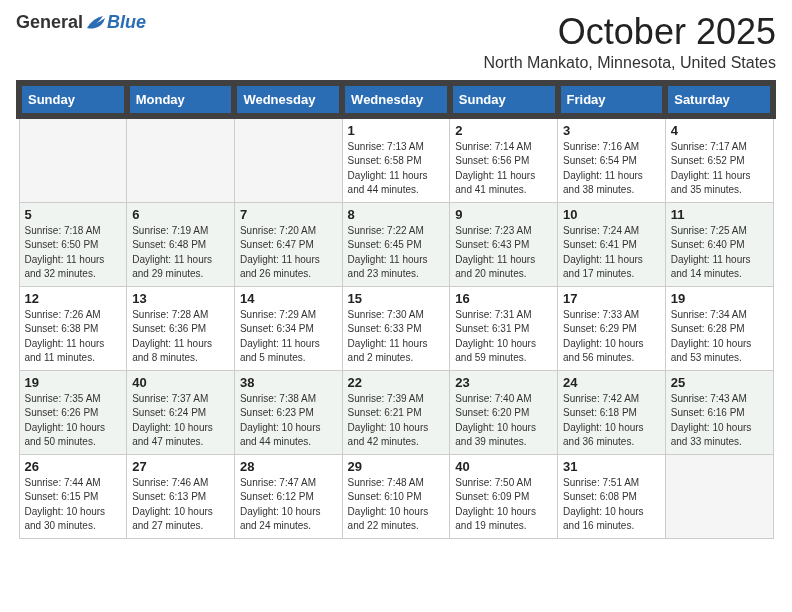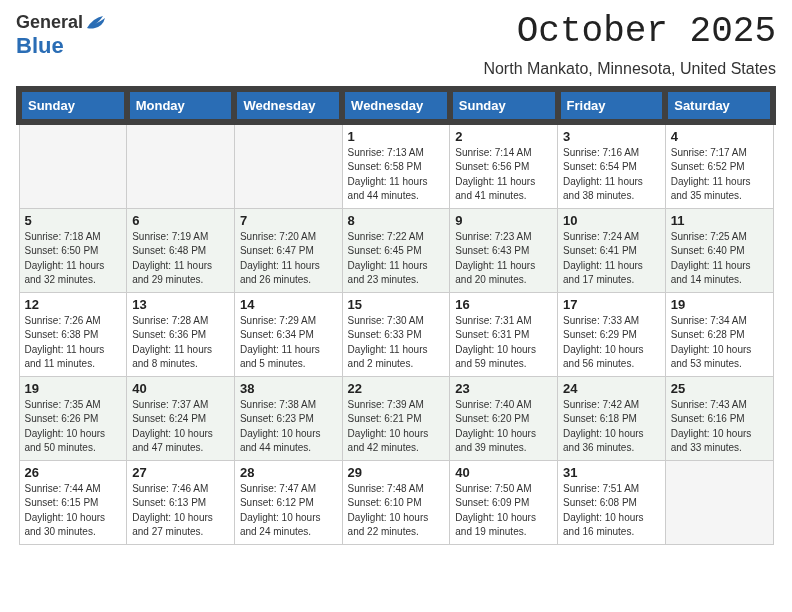--- a/index.html
+++ b/index.html
@@ -17,56 +17,56 @@
       padding: 12px 16px 10px 16px;
     }
     .header {
       display: flex;
       justify-content: space-between;
       align-items: flex-start;
       margin-bottom: 8px;
     }
     .logo {
       display: flex;
-      flex-direction: column;
+      flex-direction: row;
       align-items: flex-start;
     }
     .logo-text {
       display: flex;
       align-items: center;
     }
     .logo-general {
       font-size: 18px;
       font-weight: bold;
       color: #333;
     }
     .logo-blue {
-      font-size: 22px;
+      font-size: 18px;
       font-weight: bold;
       color: #2a6db5;
+      font-style: italic;
     }
     .logo-bird {
       width: 22px;
       height: 18px;
       margin-left: 2px;
     }
     .title-block {
       text-align: right;
     }
     .month-title {
       font-size: 36px;
       font-weight: normal;
       color: #222;
       line-height: 1.1;
-      font-family: Liberation Mono, monospace;
     }
     .location {
       font-size: 16px;
       color: #333;
-      margin-top: 8px;
+      margin-top: 2px;
     }
     .calendar {
       width: 100%;
       border-collapse: collapse;
       table-layout: fixed;
     }
     .calendar th {
       background: #2a6db5;
       color: #fff;
       font-size: 13px;

